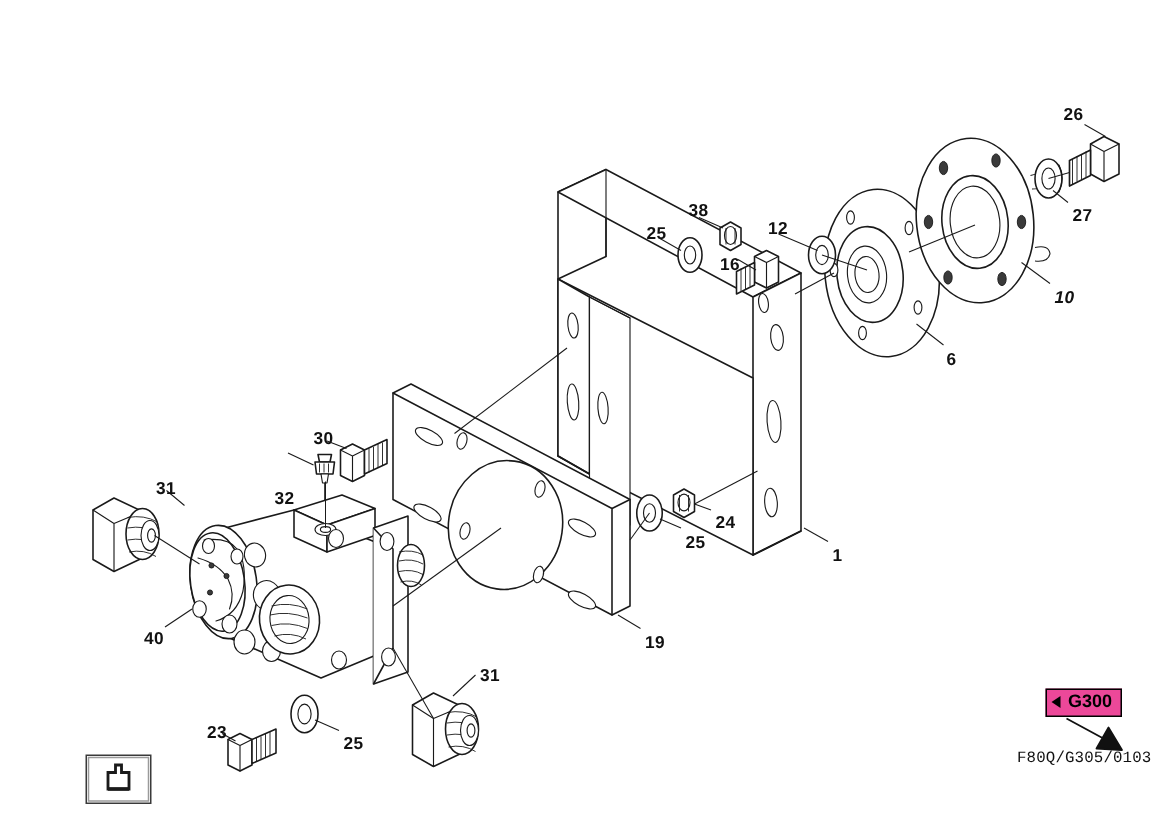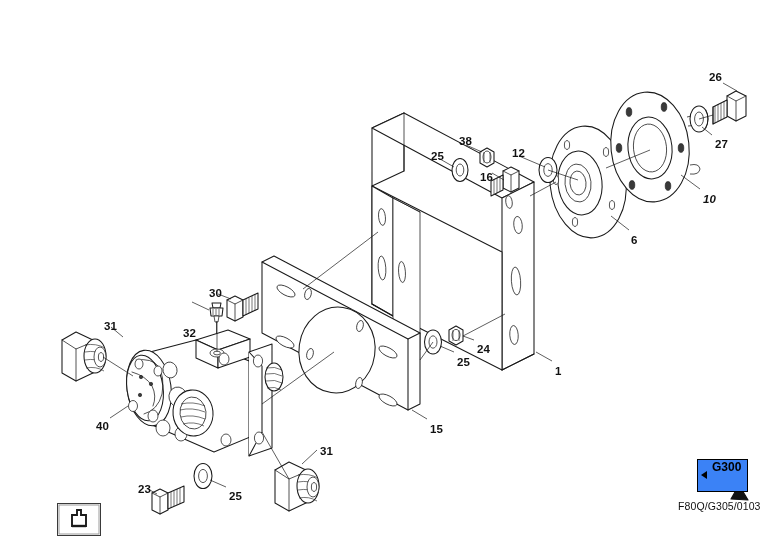--- a/index.html
+++ b/index.html
@@ -10,31 +10,31 @@
     color:#1a1a1a;
   }
   #stage{position:absolute;left:0;top:0;width:774px;height:553px;}
   svg{position:absolute;left:0;top:0;}
   .lbl{
     position:absolute;font-family:"Liberation Sans",sans-serif;
     font-size:11.5px;font-weight:700;color:#111;letter-spacing:.2px;
     white-space:nowrap;line-height:1;
   }
   .code-box{
-    position:absolute;border:1.6px solid #000;background:#3b82f6;
-    padding:1px 6px 16px 14px;font-size:12px;font-weight:700;
+    position:absolute;border:1.6px solid #000;background:#ec4899;
+    padding:1px 6px 2px 14px;font-size:12px;font-weight:700;
     font-family:"Liberation Sans",sans-serif;color:#000;line-height:1.15;
   }
   .code-box .tri{
     position:absolute;left:3px;top:50%;transform:translateY(-50%);
     width:0;height:0;border-top:4.5px solid transparent;
     border-bottom:4.5px solid transparent;border-right:6px solid #000;
   }
   .footer-code{
-    position:absolute;font-size:10.5px;font-family:Liberation Sans, sans-serif;
+    position:absolute;font-size:10.5px;font-family:Liberation Mono, monospace;
     color:#111;letter-spacing:.1px;white-space:nowrap;
   }
   .icon-box{
     position:absolute;border:1.3px solid #3a3a3a;background:#fff;
     box-sizing:border-box;
   }
 </style>
 </head>
 <body>
 
@@ -315,21 +315,21 @@
   <div class="lbl" style="left:715px;top:139px;">27</div>
   <div class="lbl" style="left:703px;top:194px;font-style:italic;">10</div>
   <div class="lbl" style="left:631px;top:235px;">6</div>
   <div class="lbl" style="left:512px;top:148px;">12</div>
   <div class="lbl" style="left:459px;top:136px;">38</div>
   <div class="lbl" style="left:431px;top:151px;">25</div>
   <div class="lbl" style="left:480px;top:172px;">16</div>
   <div class="lbl" style="left:555px;top:366px;">1</div>
   <div class="lbl" style="left:477px;top:344px;">24</div>
   <div class="lbl" style="left:457px;top:357px;">25</div>
-  <div class="lbl" style="left:430px;top:424px;">15</div>
+  <div class="lbl" style="left:430px;top:424px;">19</div>
   <div class="lbl" style="left:209px;top:288px;">30</div>
   <div class="lbl" style="left:183px;top:312px;margin-top:16px;">32</div>
   <div class="lbl" style="left:104px;top:321px;">31</div>
   <div class="lbl" style="left:96px;top:421px;">40</div>
   <div class="lbl" style="left:320px;top:446px;">31</div>
   <div class="lbl" style="left:138px;top:484px;">23</div>
   <div class="lbl" style="left:229px;top:491px;">25</div>
 
   <div class="code-box" style="left:697px;top:459px;">
     <span class="tri"></span>

